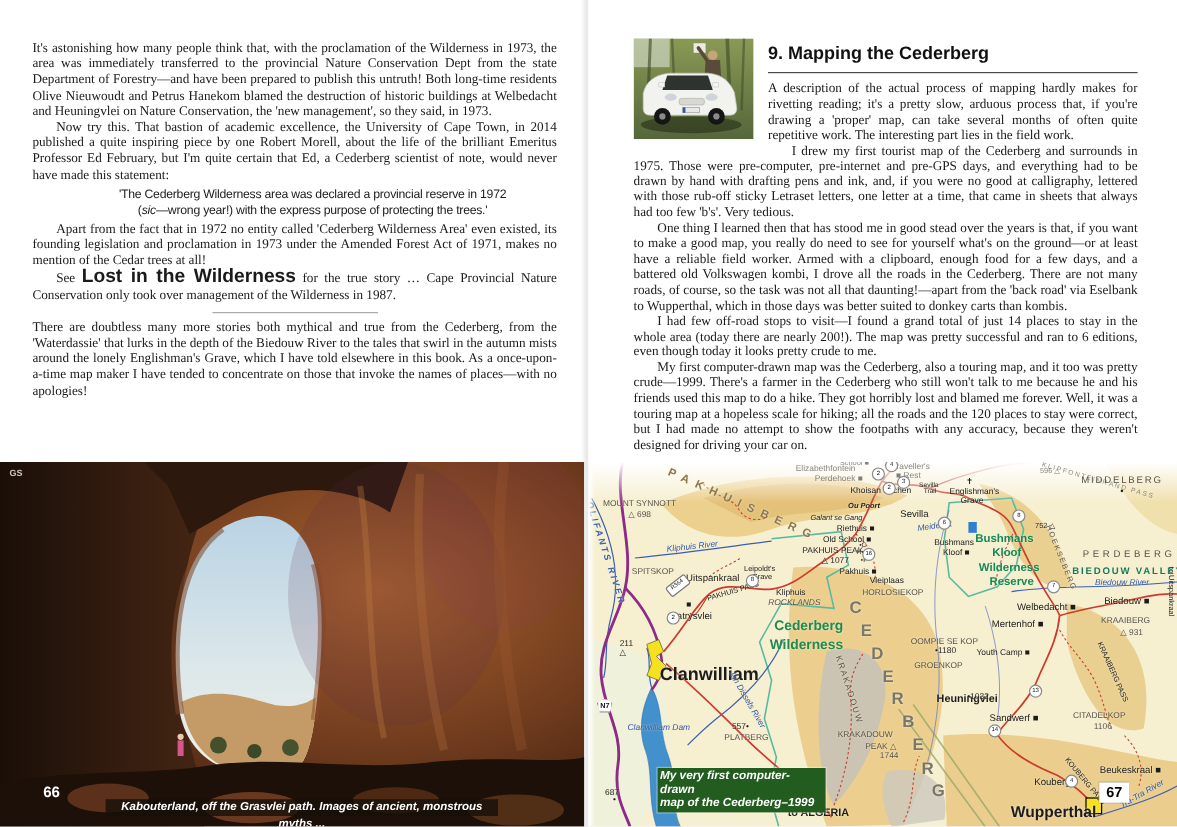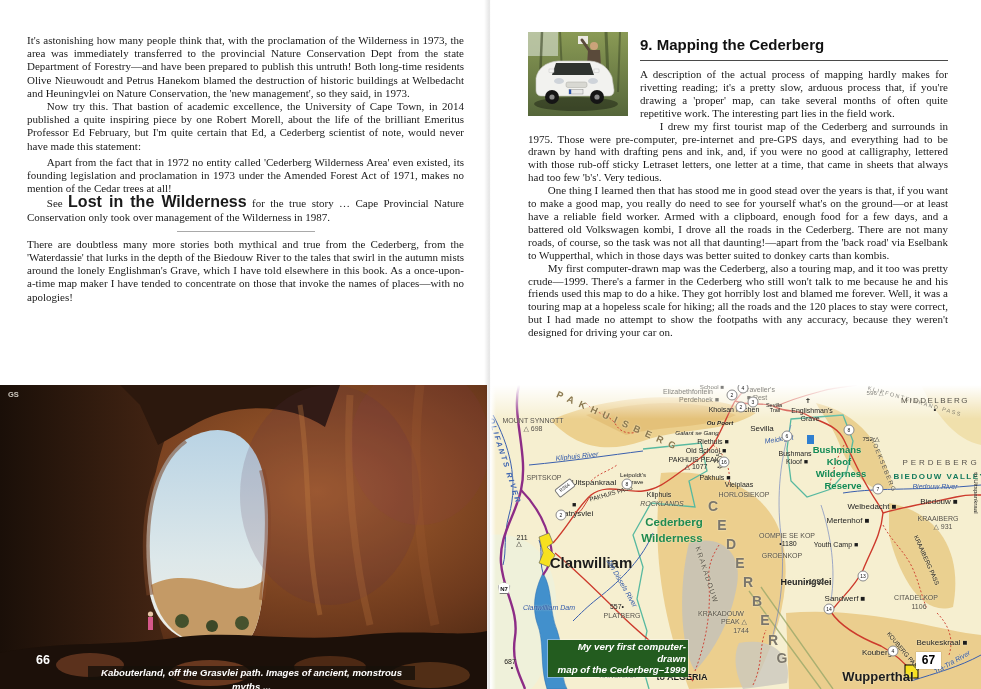--- a/index.html
+++ b/index.html
@@ -56,36 +56,38 @@
           font-family:"Liberation Sans",sans-serif;z-index:3;}
   .pent{position:absolute;width:13px;height:12px;background:#fff;border-radius:0;
         clip-path:polygon(50% 0,100% 32%,82% 100%,18% 100%,0 32%);font-size:6px;font-weight:bold;
         line-height:14px;text-align:center;transform:translate(-50%,-50%);color:#111;
         font-family:"Liberation Sans",sans-serif;z-index:3;box-shadow:0 0 0 1px #777 inset;}
   .rshield{position:absolute;width:18px;height:8px;background:#fff;border:1px solid #777;border-radius:2px;
            font-size:4.8px;line-height:8px;text-align:center;transform:translate(-50%,-50%) rotate(-38deg);
            color:#111;font-family:"Liberation Sans",sans-serif;z-index:3;}
   .annot{position:absolute;left:57px;top:255px;width:136px;background:#235c1f;color:#fff;z-index:4;
          font-family:"Liberation Sans",sans-serif;font-style:italic;font-weight:bold;font-size:9.8px;
-         line-height:11.5px;text-align:right;padding:1px 2px;box-shadow:0 0 0 1px rgba(255,255,255,.35);}
+         line-height:11.5px;text-align:left;padding:1px 2px;box-shadow:0 0 0 1px rgba(255,255,255,.35);}
   .pn67{position:absolute;left:916px;top:652px;width:25px;height:17px;background:#fff;z-index:5;
         font-family:"Liberation Sans",sans-serif;font-size:12px;font-weight:bold;line-height:17px;
         text-align:center;color:#000;box-shadow:0 0 1px rgba(0,0,0,.4);}
   .gutter{position:absolute;left:484px;top:0;width:12px;height:689px;z-index:6;pointer-events:none;
           background:linear-gradient(90deg,rgba(0,0,0,0) 0%,rgba(0,0,0,.10) 45%,#fff 55%,rgba(0,0,0,0) 100%);}
 </style>
 </head>
 <body>
 
 <div id="spread">
 
   <div class="ltext">
     <p>It's astonishing how many people think that, with the proclamation of the Wilderness in 1973, the area was immediately transferred to the provincial Nature Conservation Dept from the state Department of Forestry—and have been prepared to publish this untruth! Both long-time residents Olive Nieuwoudt and Petrus Hanekom blamed the destruction of historic buildings at Welbedacht and Heuningvlei on Nature Conservation, the 'new management', so they said, in 1973.</p>
     <p class="ind">Now try this. That bastion of academic excellence, the University of Cape Town, in 2014 published a quite inspiring piece by one Robert Morell, about the life of the brilliant Emeritus Professor Ed February, but I'm quite certain that Ed, a Cederberg scientist of note, would never have made this statement:</p>
     <div class="quote">
+      <div>'The Cederberg Wilderness area was declared a provincial reserve in 1972</div>
+      <div><span>(</span><i>sic</i><span>—wrong year!) with the express purpose of protecting the trees.'</span></div>
     </div>
     <p class="ind">Apart from the fact that in 1972 no entity called 'Cederberg Wilderness Area' even existed, its founding legislation and proclamation in 1973 under the Amended Forest Act of 1971, makes no mention of the Cedar trees at all!</p>
     <p class="ind"><span>See </span><span class="sansb">Lost in the Wilderness</span><span> for the true story … Cape Provincial Nature Conservation only took over management of the Wilderness in 1987.</span></p>
     <hr class="divider">
     <p>There are doubtless many more stories both mythical and true from the Cederberg, from the 'Waterdassie' that lurks in the depth of the Biedouw River to the tales that swirl in the autumn mists around the lonely Englishman's Grave, which I have told elsewhere in this book. As a once-upon-a-time map maker I have tended to concentrate on those that invoke the names of places—with no apologies!</p>
   </div>
 
   <div class="arch">
     <svg width="487" height="304" viewBox="0 0 487 304">
       <defs>
@@ -166,20 +168,21 @@
         <circle cx="69" cy="65" r="7" fill="#151515"></circle>
           <circle cx="69" cy="65" r="2.6" fill="#8a8a8a"></circle>
       </svg>
     </div>
     <h2>9. Mapping the Cederberg</h2>
     <div class="lead">
         <p>A description of the actual process of mapping hardly makes for rivetting reading; it's a pretty slow, arduous process that, if you're drawing a 'proper' map, can take several months of often quite repetitive work. The interesting part lies in the field work.</p>
       </div>
     <p class="ind">I drew my first tourist map of the Cederberg and surrounds in 1975. Those were pre-computer, pre-internet and pre-GPS days, and everything had to be drawn by hand with drafting pens and ink, and, if you were no good at calligraphy, lettered with those rub-off sticky Letraset letters, one letter at a time, that came in sheets that always had too few 'b's'. Very tedious.</p>
     <p class="ind">One thing I learned then that has stood me in good stead over the years is that, if you want to make a good map, you really do need to see for yourself what's on the ground—or at least have a reliable field worker. Armed with a clipboard, enough food for a few days, and a battered old Volkswagen kombi, I drove all the roads in the Cederberg. There are not many roads, of course, so the task was not all that daunting!—apart from the 'back road' via Eselbank to Wupperthal, which in those days was better suited to donkey carts than kombis.</p>
+    <p class="ind">I had few off-road stops to visit—I found a grand total of just 14 places to stay in the whole area (today there are nearly 200!). The map was pretty successful and ran to 6 editions, even though today it looks pretty crude to me.</p>
     <p class="ind">My first computer-drawn map was the Cederberg, also a touring map, and it too was pretty crude—1999. There's a farmer in the Cederberg who still won't talk to me because he and his friends used this map to do a hike. They got horribly lost and blamed me forever. Well, it was a touring map at a hopeless scale for hiking; all the roads and the 120 places to stay were correct, but I had made no attempt to show the footpaths with any accuracy, because they weren't designed for driving your car on.</p>
   </div>
 
   <div class="map">
     <svg width="490" height="304" viewBox="0 0 490 304">
       <rect width="490" height="304" fill="#f6efd0"></rect>
       <path d="M0,150 C50,145 75,190 62,250 C55,285 45,300 40,304 L0,304 Z" fill="#eff1da"></path>
       <path d="M60,35 C120,8 210,4 265,28 C235,48 192,42 152,56 C112,70 82,60 60,35 Z" fill="#ecd08e"></path>
       <path d="M95,30 C150,14 210,14 245,30 C215,44 170,40 135,50 Z" fill="#e2bd74" opacity=".8"></path>
       <path d="M325,18 C368,28 392,60 402,102 C382,112 360,90 348,58 C340,38 330,28 325,18 Z" fill="#ead090"></path>

